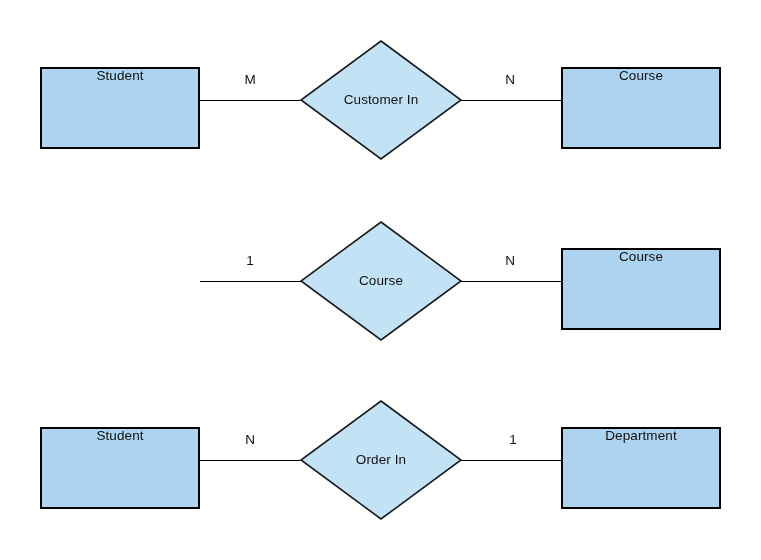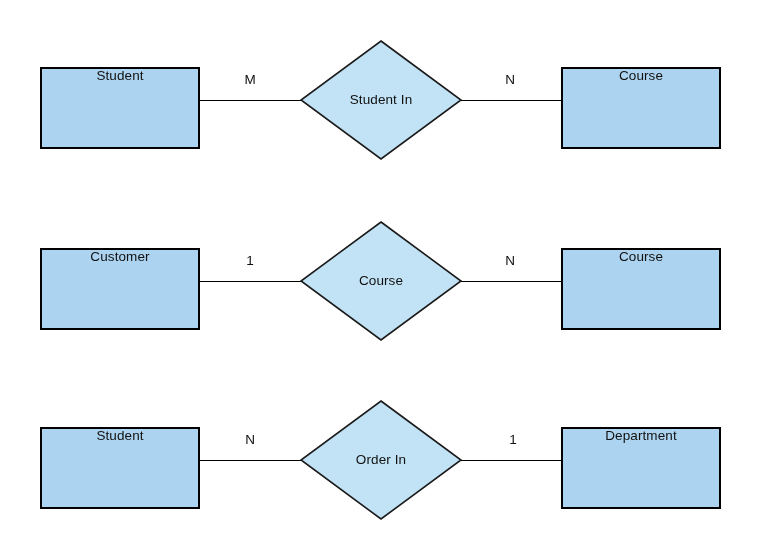--- a/index.html
+++ b/index.html
@@ -106,37 +106,34 @@
     </div>
 
     <div class="connector connector-left"></div>
 
     <div class="cardinality" style="left:237px;">M</div>
 
     <div class="relationship">
       <svg width="162" height="120" viewBox="0 0 162 120">
         <polygon points="81,1 161,60 81,119 1,60" fill="#c2e2f5" stroke="#1a1a1a" stroke-width="1.6"></polygon>
       </svg>
-      <span class="rel-label">Student In</span>
+      <span class="rel-label">Customer In</span>
     </div>
 
     <div class="connector connector-right"></div>
 
     <div class="cardinality" style="left:497px;">N</div>
 
     <div class="entity entity-right">
       <span class="entity-label">Course</span>
     </div>
   </div>
 
   <div class="er-row" style="top:221px;">
 
-    <div class="entity entity-left">
-      <span class="entity-label">Customer</span>
-    </div>
 
     <div class="connector connector-left"></div>
 
     <div class="cardinality" style="left:237px;">1</div>
 
     <div class="relationship">
       <svg width="162" height="120" viewBox="0 0 162 120">
         <polygon points="81,1 161,60 81,119 1,60" fill="#c2e2f5" stroke="#1a1a1a" stroke-width="1.6"></polygon>
       </svg>
       <span class="rel-label">Course</span>

